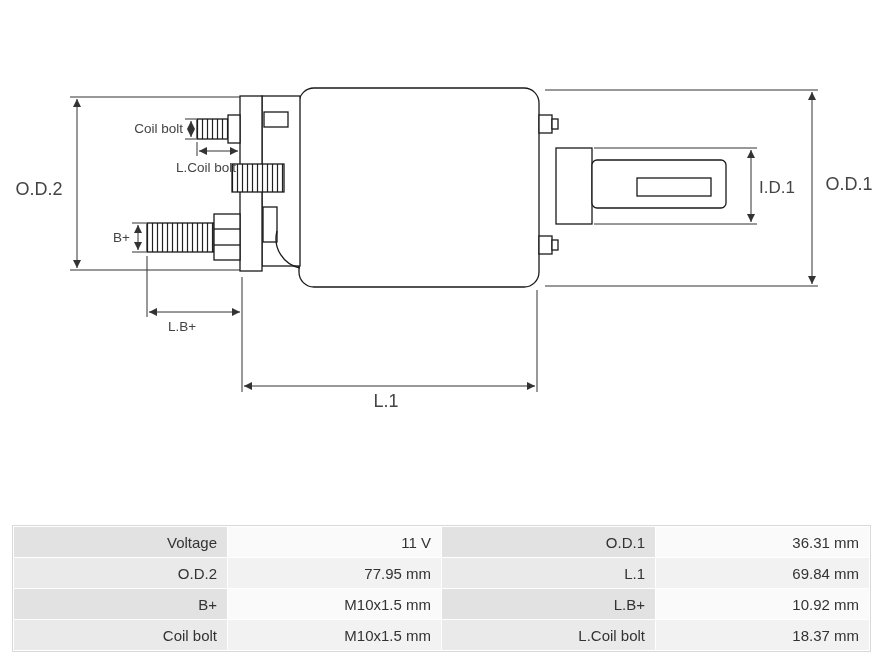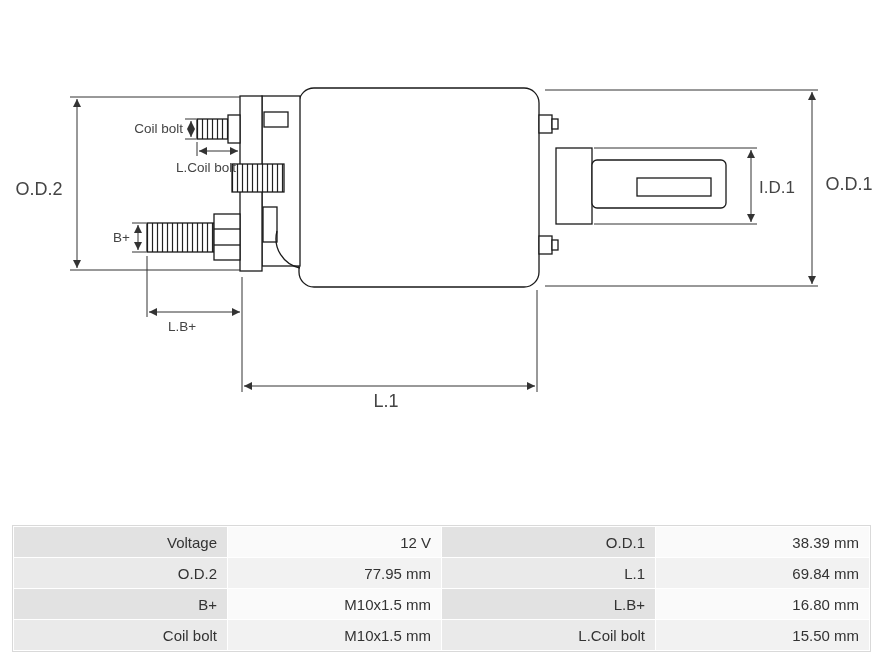--- a/index.html
+++ b/index.html
@@ -138,39 +138,39 @@
       <text class="dim-label-small" x="183" y="133" text-anchor="end">Coil bolt</text>
       <text class="dim-label-small" x="236" y="172" text-anchor="end">L.Coil bolt</text>
     </svg>
   </div>
 
   <div class="table-wrap">
     <table class="spec">
       <tbody>
         <tr>
           <td class="lbl">Voltage</td>
-          <td class="val">12 V</td>
+          <td class="val">11 V</td>
           <td class="lbl">O.D.1</td>
-          <td class="val">38.39 mm</td>
+          <td class="val">36.31 mm</td>
         </tr>
         <tr>
           <td class="lbl">O.D.2</td>
           <td class="val">77.95 mm</td>
           <td class="lbl">L.1</td>
           <td class="val">69.84 mm</td>
         </tr>
         <tr>
           <td class="lbl">B+</td>
           <td class="val">M10x1.5 mm</td>
           <td class="lbl">L.B+</td>
-          <td class="val">16.80 mm</td>
+          <td class="val">10.92 mm</td>
         </tr>
         <tr>
           <td class="lbl">Coil bolt</td>
           <td class="val">M10x1.5 mm</td>
           <td class="lbl">L.Coil bolt</td>
-          <td class="val">15.50 mm</td>
+          <td class="val">18.37 mm</td>
         </tr>
       </tbody>
     </table>
   </div>
 
 </div>
 
 </body></html>

